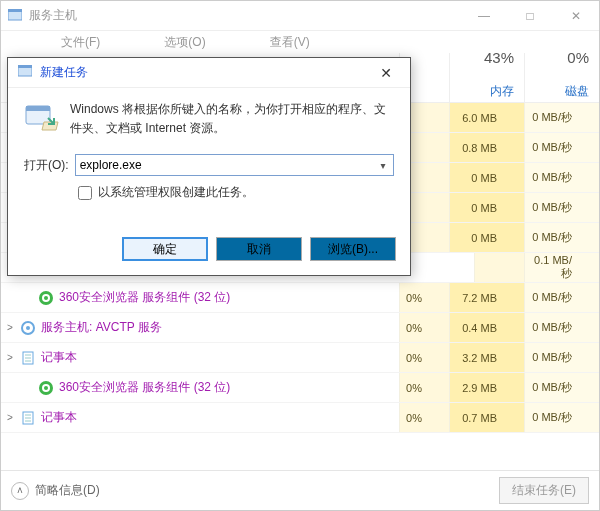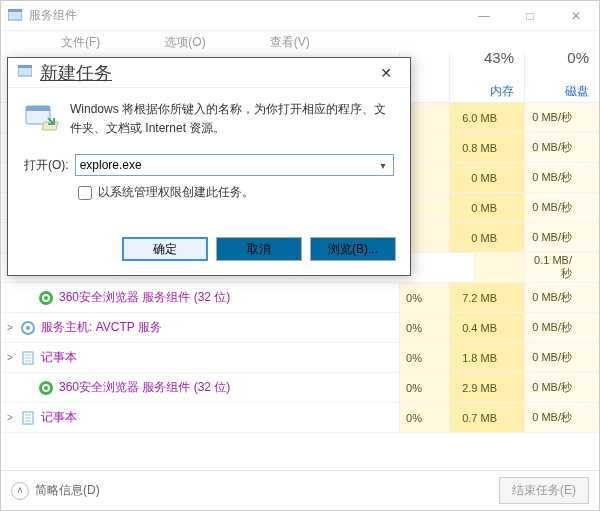--- a/index.html
+++ b/index.html
@@ -42,21 +42,21 @@
 .footer { position: absolute; bottom: 0; left: 0; right: 0; height: 40px; border-top: 1px solid #e5e5e5; display: flex; align-items: center; padding: 0 10px; background: #fff; }
 .footer .brief { display: flex; align-items: center; gap: 6px; cursor: pointer; color: #666; }
 .footer .brief .chev { width: 18px; height: 18px; border: 1px solid #bbb; border-radius: 50%; display: flex; align-items: center; justify-content: center; font-size: 10px; }
 .footer .spacer { flex: 1; }
 .footer .end-btn { padding: 4px 12px; border: 1px solid #ccc; background: #f5f5f5; color: #999; cursor: pointer; }
 
 
 .dialog { position: absolute; top: 56px; left: 6px; width: 404px; background: #fff; border: 1px solid #555; box-shadow: 2px 2px 12px rgba(0,0,0,.25); z-index: 10; }
 .dialog .dlg-title { display: flex; align-items: center; height: 30px; padding: 0 4px; border-bottom: 1px solid #eee; }
 .dialog .dlg-title .icon { width: 16px; height: 16px; margin: 0 6px; }
-.dialog .dlg-title .ttl { flex: 1; font-size: 18px; color: #404040; text-decoration: underline; }
+.dialog .dlg-title .ttl { flex: 1; font-size: 12px; color: #1d4ed8; }
 .dialog .dlg-title .close { width: 40px; height: 28px; display: flex; align-items: center; justify-content: center; cursor: pointer; font-size: 14px; color: #333; }
 .dlg-body { padding: 12px 16px 8px 16px; }
 .dlg-row1 { display: flex; gap: 10px; margin-bottom: 16px; }
 .dlg-row1 .runicon { width: 36px; height: 36px; flex-shrink: 0; }
 .dlg-row1 .desc { font-size: 12px; color: #333; line-height: 1.6; }
 .dlg-row2 { display: flex; align-items: center; gap: 6px; margin-bottom: 8px; }
 .dlg-row2 label { font-size: 12px; color: #333; }
 .dlg-row2 .combo { flex: 1; position: relative; }
 .dlg-row2 .combo input { width: 100%; height: 22px; border: 1px solid #7a9fd0; padding: 0 22px 0 4px; font-size: 12px; }
 .dlg-row2 .combo .dd { position: absolute; right: 3px; top: 3px; width: 16px; height: 16px; display: flex; align-items: center; justify-content: center; color: #555; cursor: pointer; font-size: 10px; }
@@ -73,21 +73,21 @@
 </head>
 <body>
 
 <div class="title-bar">
   <span class="icon">
     <svg width="14" height="14" viewBox="0 0 14 14">
         <rect x="0" y="0" width="14" height="11" fill="#cfe3f7" stroke="#6fa0d8"></rect>
         <rect x="0" y="0" width="14" height="3" fill="#6fa0d8"></rect>
       </svg>
   </span>
-  <span class="title">服务组件</span>
+  <span class="title">服务主机</span>
   <div class="win-btns">
     <div class="win-btn">—</div>
     <div class="win-btn">□</div>
     <div class="win-btn">✕</div>
   </div>
 </div>
 
 <div class="menu-bar">
   <div class="menu-item">文件(F)</div>
   <div class="menu-item">选项(O)</div>
@@ -187,21 +187,21 @@
       <span class="picon" style="">
         <svg width="16" height="16" viewBox="0 0 16 16">
           <rect x="3" y="2" width="10" height="12" fill="#fff" stroke="#6aa9e0"></rect>
           <line x1="5" y1="5" x2="11" y2="5" stroke="#9cc"></line>
           <line x1="5" y1="8" x2="11" y2="8" stroke="#9cc"></line>
           <line x1="5" y1="11" x2="11" y2="11" stroke="#9cc"></line>
         </svg>
       </span>
       <span class="pname">记事本</span>
       <span class="cell cpu" style="width:50px;">0%</span>
-      <span class="cell mem">1.8 MB</span>
+      <span class="cell mem">3.2 MB</span>
       <span class="cell disk">0 MB/秒</span>
     </div>
     <div class="row">
       <span class="exp"></span>
       <span class="picon" style="margin-left:18px;">
         <svg width="16" height="16" viewBox="0 0 16 16">
           <circle cx="8" cy="8" r="7" fill="#3fb54a"></circle>
           <circle cx="8" cy="8" r="4" fill="#fff"></circle>
           <circle cx="8" cy="8" r="2" fill="#3fb54a"></circle>
         </svg>

